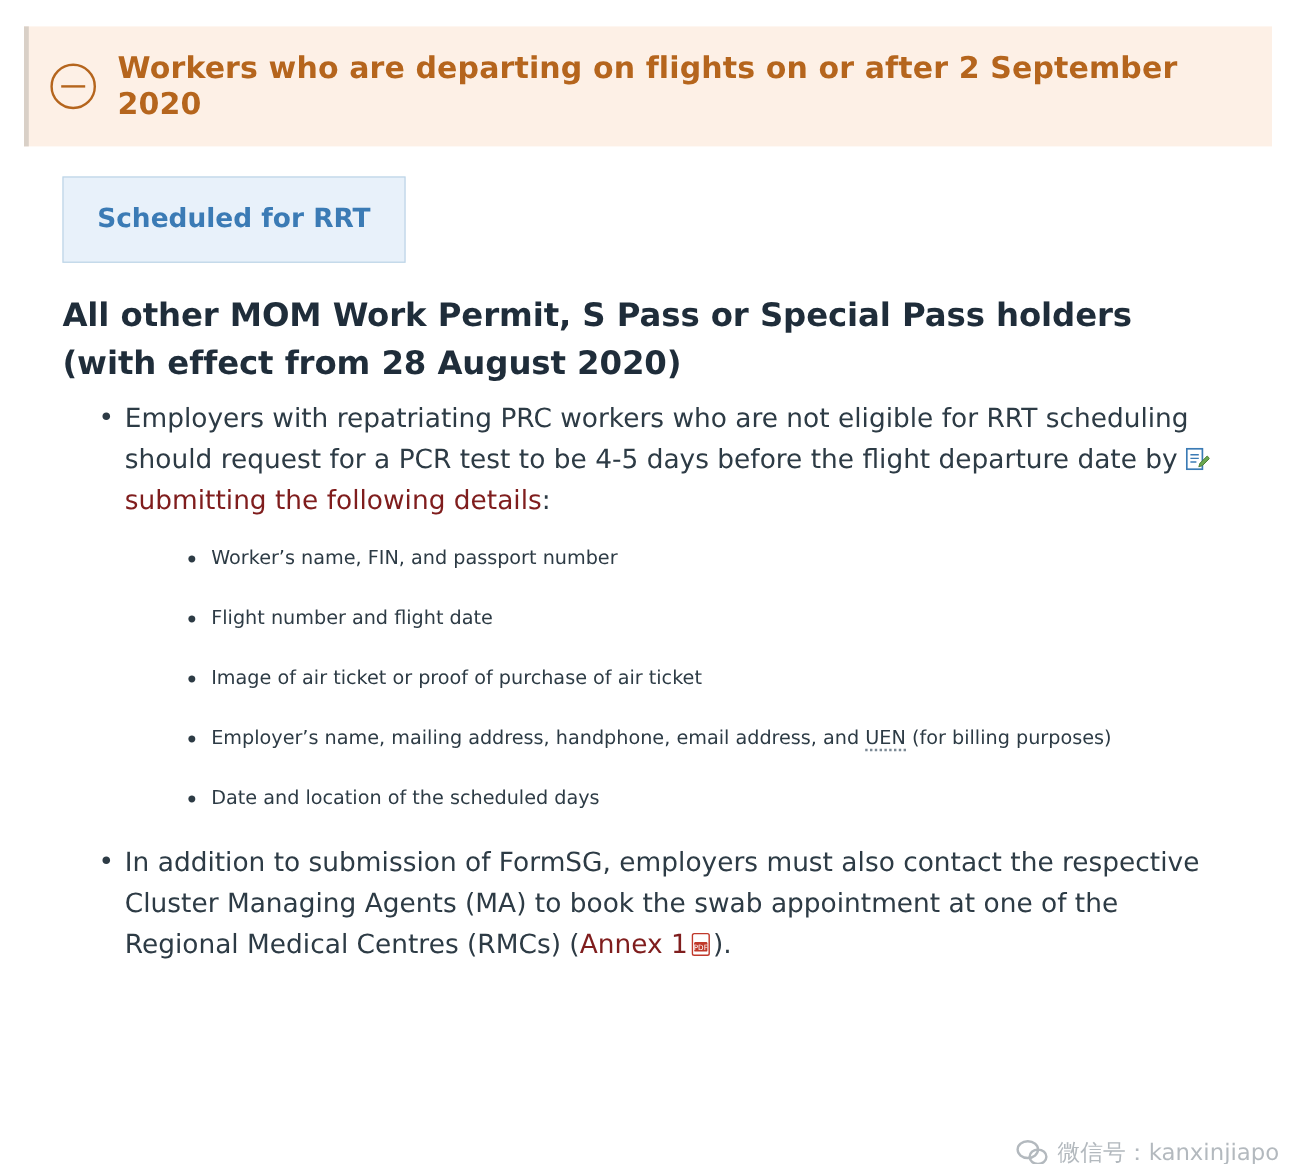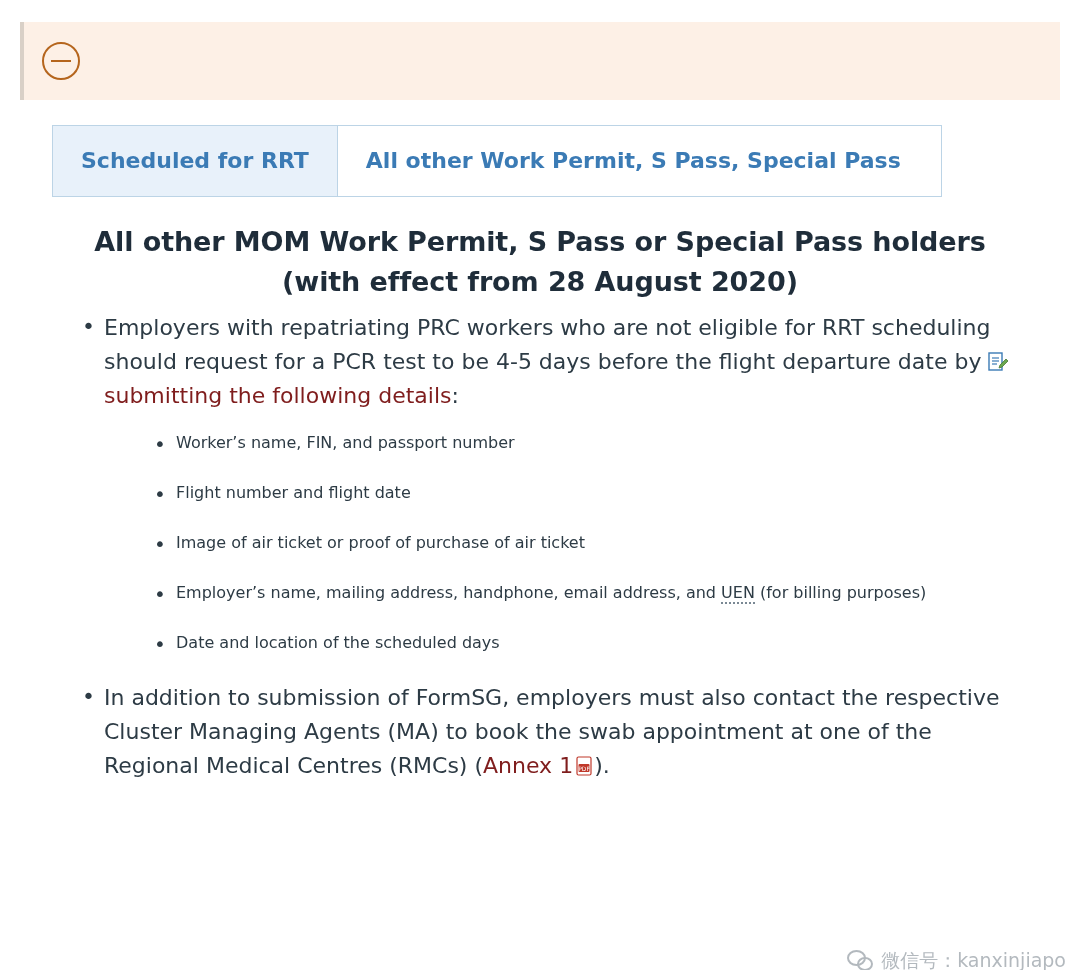--- a/index.html
+++ b/index.html
@@ -95,21 +95,20 @@
   .content {
     margin: 26px 52px 0 52px;
   }
   h2.doc-title {
     font-size: 27px;
     font-weight: bold;
     color: #1f2d3a;
     margin: 0 0 0 0;
     line-height: 1.45;
     letter-spacing: -0.1px;
-    text-align: center;
   }
   h3.sub-title {
     font-size: 21px;
     font-weight: bold;
     color: #1f2d3a;
     margin: 16px 0 4px 0;
     line-height: 1.4;
   }
 
   ul.level1 {
@@ -206,28 +205,26 @@
   .wm-logo .b1 { width: 15px; height: 12px; left: 0; top: 2px; }
   .wm-logo .b2 { width: 12px; height: 10px; left: 10px; top: 9px; }
 </style>
 </head>
 <body>
 
 <div class="page">
 
   <div class="accordion">
     <span class="accordion-icon"></span>
+    <span class="accordion-title">Workers who are departing on flights on or after 2 September 2020</span>
   </div>
 
   <div class="tabs">
     <div class="tab active">
       <span>Scheduled for RRT</span>
-    </div>
-    <div class="tab inactive">
-      <span>All other Work Permit, S Pass, Special Pass</span>
     </div>
   </div>
 
   <div class="content">
 
     <h2 class="doc-title">All other MOM Work Permit, S Pass or Special Pass holders (with effect from 28 August 2020)</h2>
 
 
     <ul class="level1">
 

